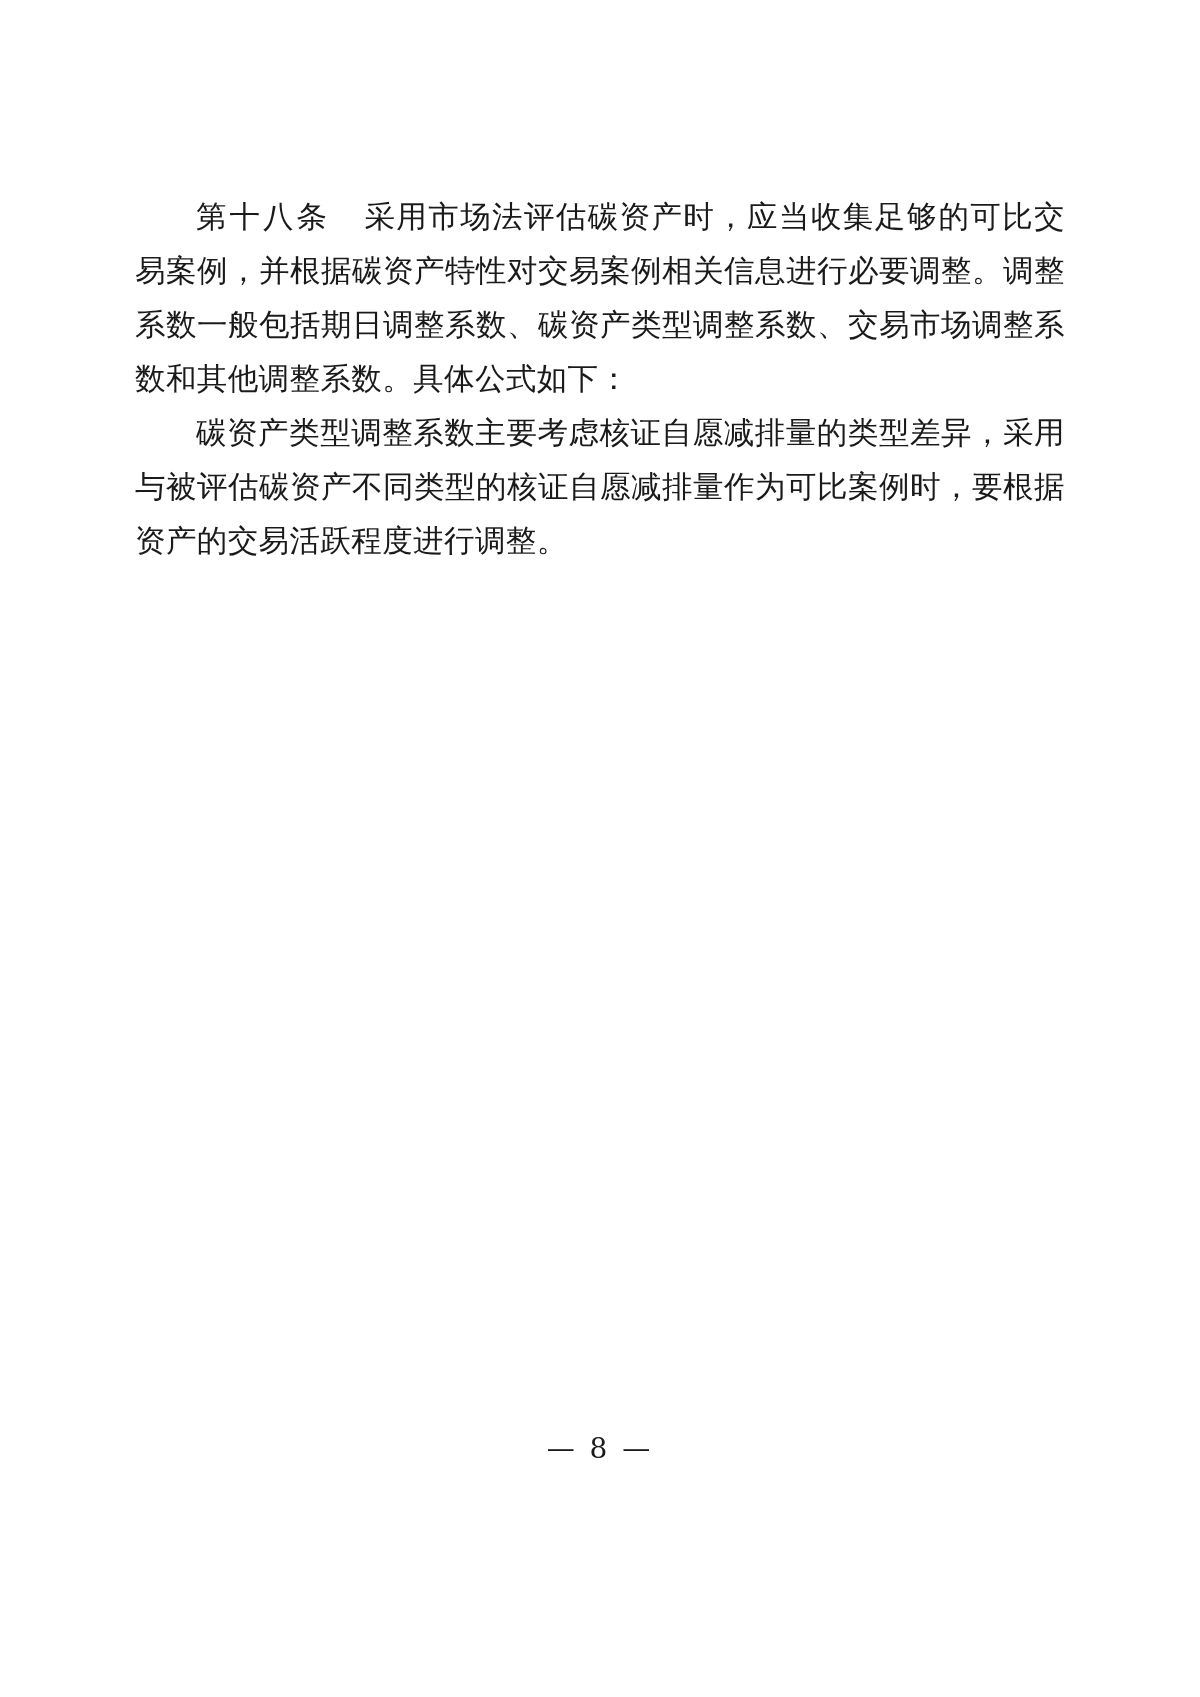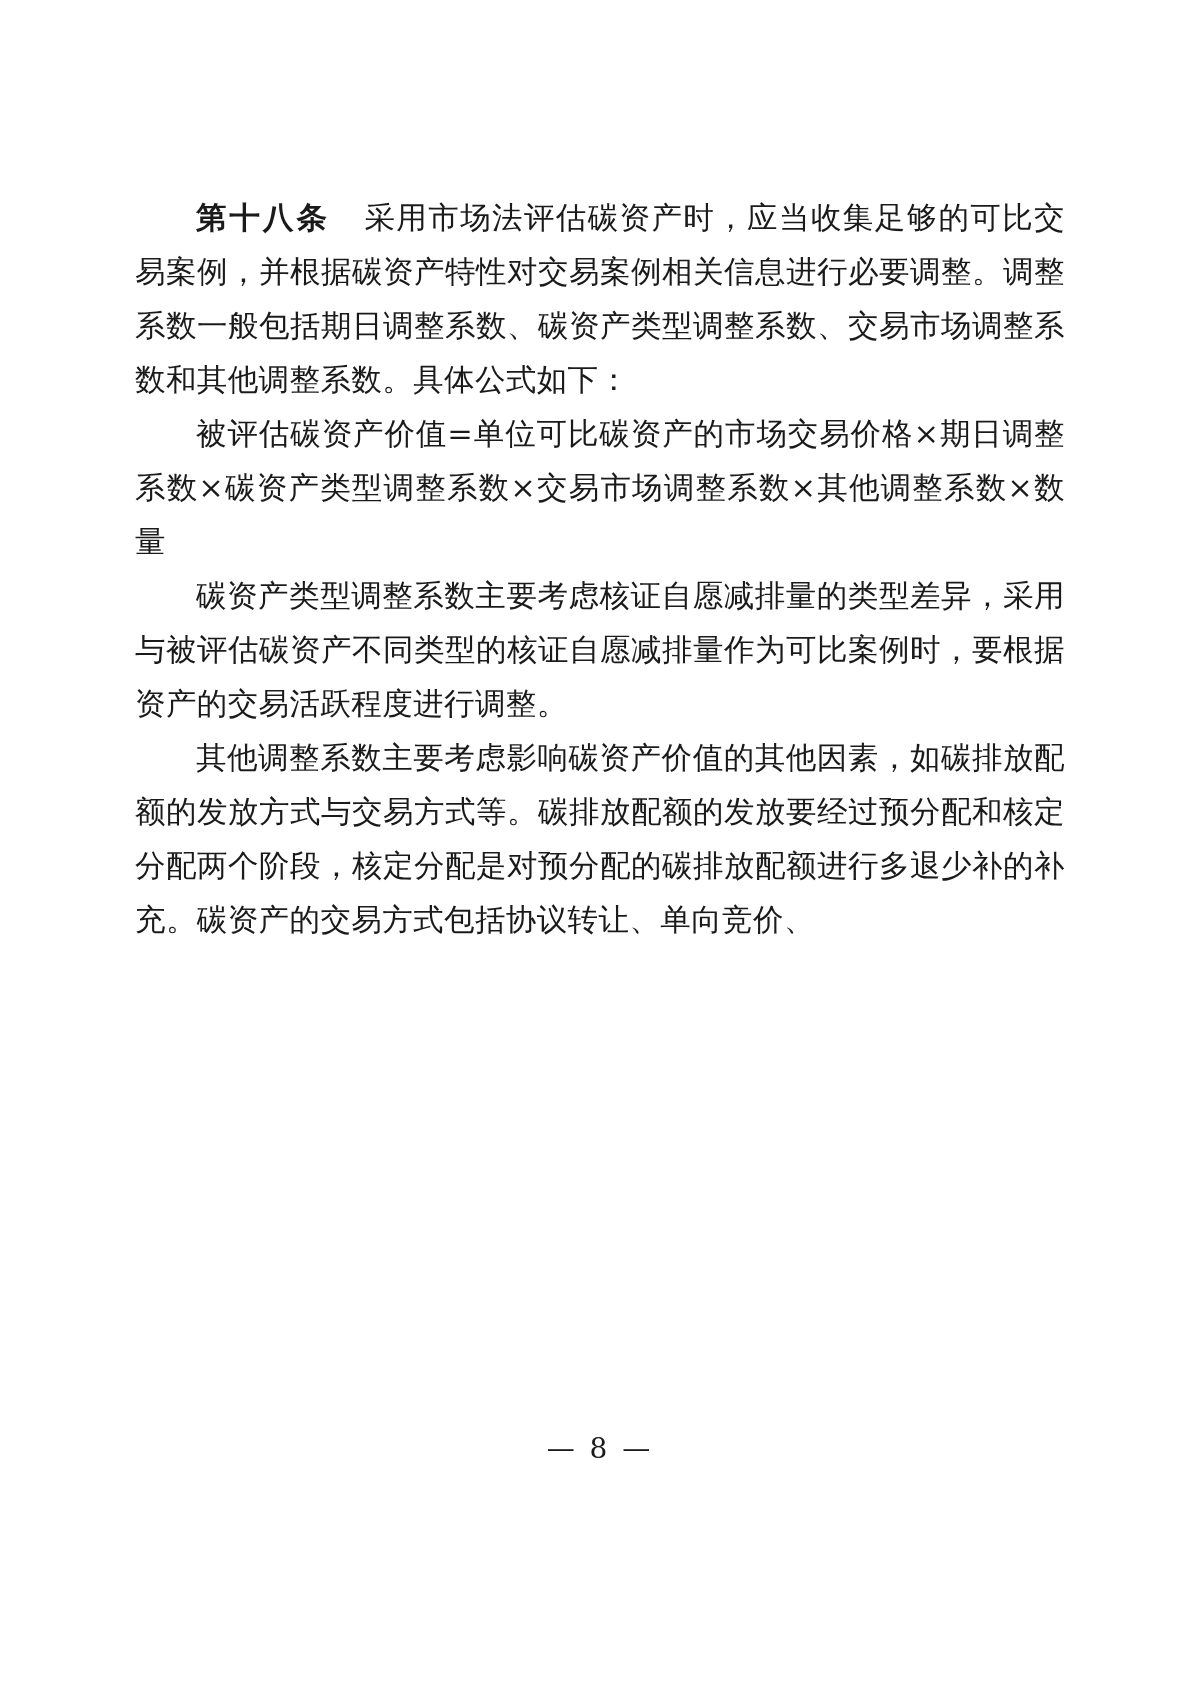--- a/index.html
+++ b/index.html
@@ -30,21 +30,21 @@
     letter-spacing: 0.4px;
     text-align: justify;
     text-justify: inter-ideograph;
   }
   .para {
     margin: 0;
     text-indent: 2em;
     white-space: normal;
   }
   .article-head {
-    font-weight: bold;
+    font-weight: normal;
     letter-spacing: 2px;
     margin-top: 10px;
   }
   .head-gap {
     display: inline-block;
     width: 1.1em;
   }
   .page-number {
     position: absolute;
     left: 0;
@@ -60,30 +60,24 @@
 </head>
 <body>
 
 <div class="page">
   <div class="doc-body">
 
     <p class="para">
       <span class="article-head">第十八条</span><span class="head-gap"></span><span>采用市场法评估碳资产时，应当收集足够的可比交易案例，并根据碳资产特性对交易案例相关信息进行必要调整。调整系数一般包括期日调整系数、碳资产类型调整系数、交易市场调整系数和其他调整系数。具体公式如下：</span>
     </p>
 
-    <p class="para">
-      <span>被评估碳资产价值=单位可比碳资产的市场交易价格×期日调整系数×碳资产类型调整系数×交易市场调整系数×其他调整系数×数量</span>
-    </p>
 
 
     <p class="para">
       <span>碳资产类型调整系数主要考虑核证自愿减排量的类型差异，采用与被评估碳资产不同类型的核证自愿减排量作为可比案例时，要根据资产的交易活跃程度进行调整。</span>
     </p>
 
 
-    <p class="para">
-      <span>其他调整系数主要考虑影响碳资产价值的其他因素，如碳排放配额的发放方式与交易方式等。碳排放配额的发放要经过预分配和核定分配两个阶段，核定分配是对预分配的碳排放配额进行多退少补的补充。碳资产的交易方式包括协议转让、单向竞价、</span>
-    </p>
 
   </div>
 
   <div class="page-number">— 8 —</div>
 </div>
 
 </body></html>

